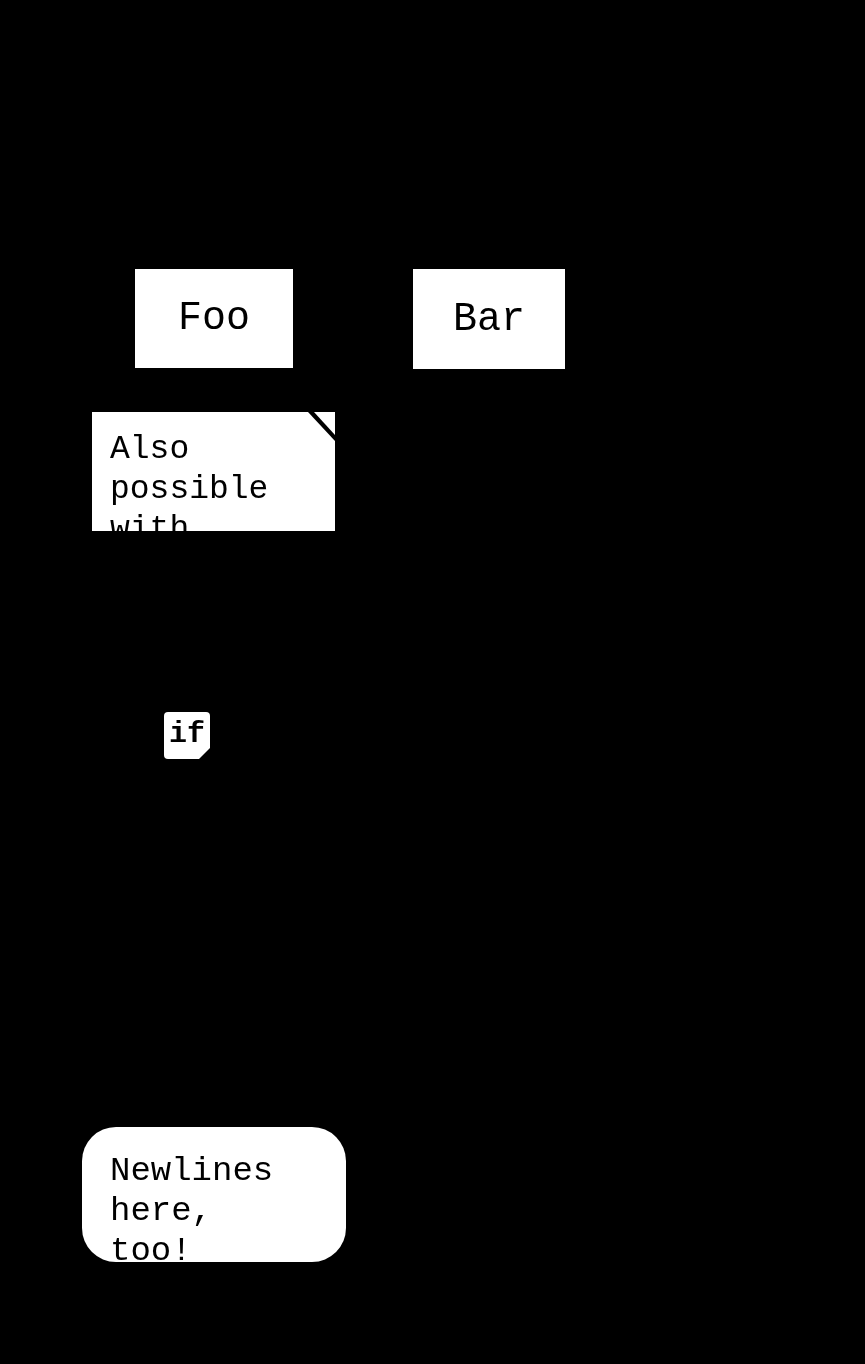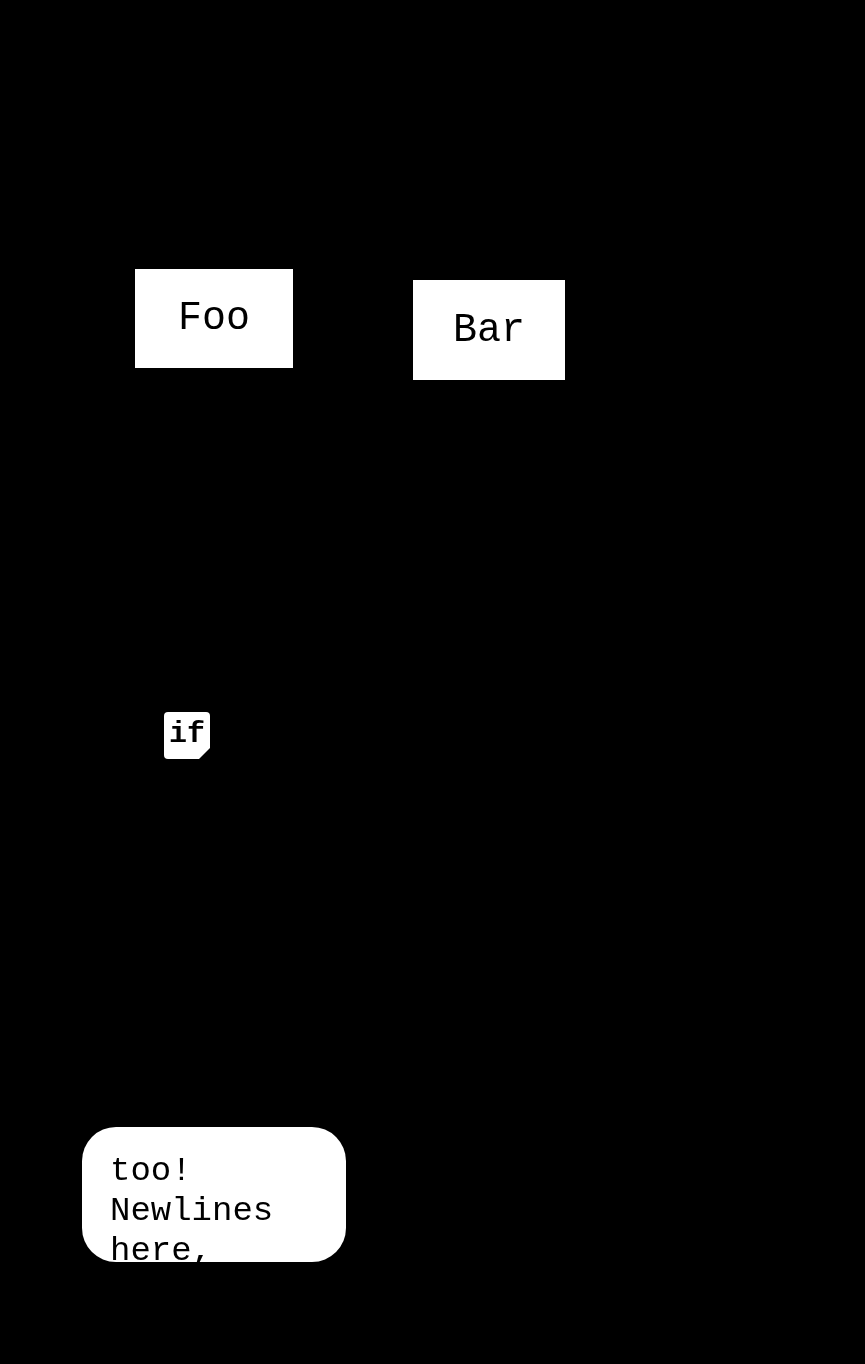--- a/index.html
+++ b/index.html
@@ -19,21 +19,21 @@
   }
   .abs{position:absolute;}
   
   .box{
     background:var(--fill);
     display:flex;align-items:center;justify-content:center;
     text-align:center;
     color:var(--ink);
   }
   .box-foo{left:115px;top:269px;width:158px;height:99px;font-size:40px;}
-  .box-bar{left:393px;top:280px;width:152px;height:100px;font-size:40px;text-align:right;}
+  .box-bar{left:393px;top:269px;width:152px;height:100px;font-size:40px;text-align:right;}
   .box-multiline{left:511px;top:813px;width:254px;height:160px;font-size:44px;line-height:64px;flex-direction:column;}
   
   .note{left:72px;top:412px;width:243px;height:119px;}
   .note svg{position:absolute;left:0;top:0;display:block;}
   .note-text{
     position:absolute;left:18px;top:18px;right:8px;
     font-size:33px;line-height:40px;color:var(--ink);
   }
   
   .badge{left:144px;top:712px;width:46px;height:47px;}
@@ -58,27 +58,37 @@
 <div class="canvas">
 
   <div class="abs box box-foo">
     <span>Foo</span>
   </div>
 
   <div class="abs box box-bar">
     <span>Bar</span>
   </div>
 
+  <div class="abs note">
+    <svg width="243" height="119" viewBox="0 0 243 119">
+      <polygon points="0,0 216,0 243,29 243,119 0,119" fill="#ffffff"></polygon>
+      <polygon points="222,0 243,0 243,23" fill="#ffffff"></polygon>
+    </svg>
+    <div class="note-text">
+      <div>Also possible</div>
+      <div>with escapes</div>
+    </div>
+  </div>
 
   <div class="abs badge">
     <svg width="46" height="47" viewBox="0 0 46 47">
       <path d="M4,0 H42 Q46,0 46,4 V36 L35,47 H4 Q0,47 0,43 V4 Q0,0 4,0 Z" fill="#ffffff"></path>
     </svg>
     <span class="badge-label">if</span>
   </div>
 
 
   <div class="abs bubble">
+    <div>Newlines here,</div>
     <div>too!</div>
-    <div>Newlines here,</div>
   </div>
 
 </div>
 
 </body></html>

